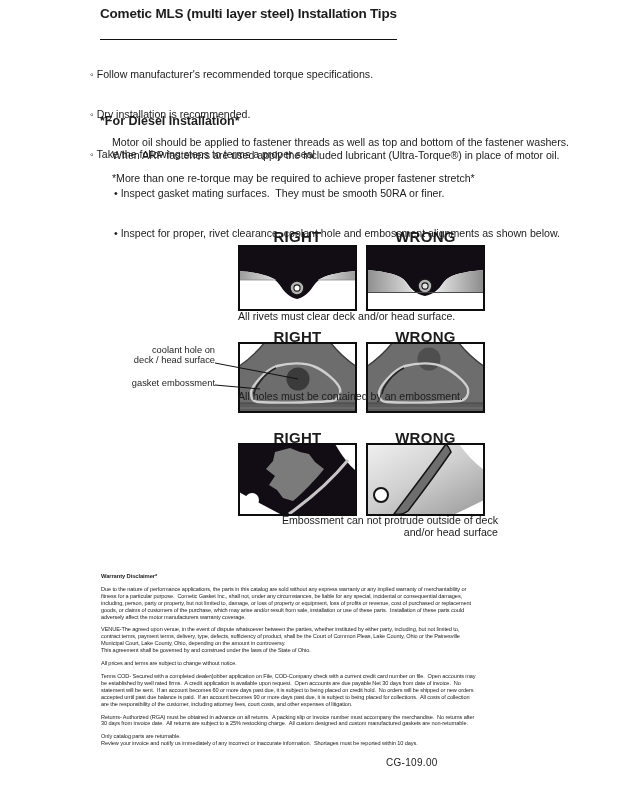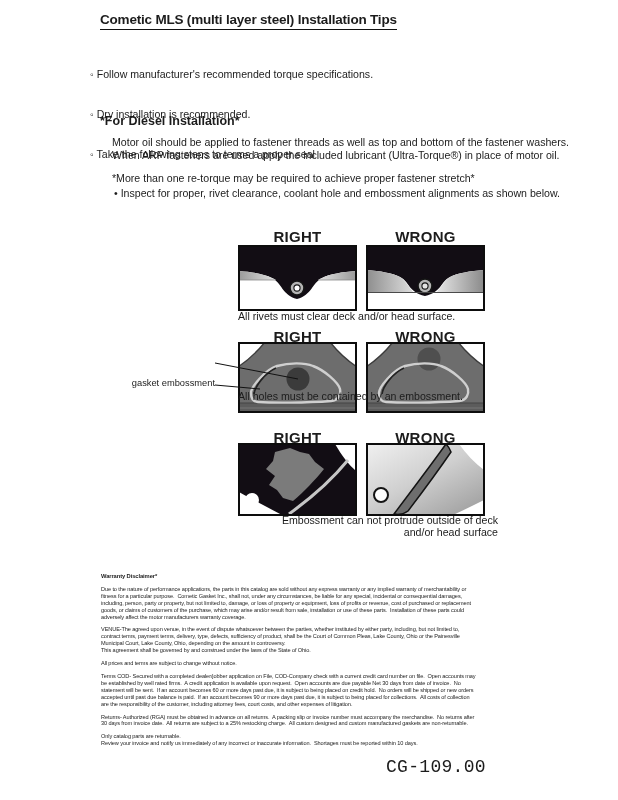--- a/index.html
+++ b/index.html
@@ -1,20 +1,20 @@
 <!DOCTYPE html>
 <html><head>
 <meta charset="utf-8">
 <style>
   html,body{margin:0;padding:0;background:#ffffff;}
   body{font-family:"Liberation Sans",sans-serif;color:#1c1c1c;}
   .page{position:relative;width:618px;height:800px;background:#ffffff;overflow:hidden;}
 
-  .title{position:absolute;left:100px;top:12px;font-size:13.5px;font-weight:bold;
-         letter-spacing:-0.2px;border-bottom:1.6px solid #111;padding-bottom:2px;}
+  .title{position:absolute;left:100px;top:6px;font-size:13.5px;font-weight:bold;
+         letter-spacing:-0.2px;border-bottom:1.6px solid #111;padding-bottom:18px;}
 
   .bullets{position:absolute;left:90px;top:42px;font-size:10.6px;line-height:13.2px;white-space:pre;}
   .b1::before{content:"◦ ";}
   .b2{padding-left:24px;}
   .b2::before{content:"• ";}
 
   .diesel{position:absolute;left:100px;top:115px;width:470px;font-size:10.6px;line-height:13px;}
   .diesel .dh{font-size:12.5px;font-weight:bold;margin:0 0 8px 0;}
   .diesel p{margin:0 0 10px 12px;white-space:pre-line;}
 
@@ -23,33 +23,34 @@
   .fbox svg{display:block;}
   .fcap{position:absolute;font-size:10.6px;line-height:11.5px;white-space:pre-line;}
 
   .ann{position:absolute;left:118px;width:97px;text-align:right;font-size:9.3px;line-height:10.4px;white-space:pre-line;}
   .leader{position:absolute;left:120px;top:342px;}
 
   .legal{position:absolute;left:101px;top:573px;width:480px;font-size:5.6px;line-height:6.9px;letter-spacing:-0.1px;color:#242424;}
   .legal .lh{font-size:5.8px;font-weight:bold;margin:0 0 6px 0;}
   .legal p{margin:0 0 6px 0;white-space:pre;}
 
-  .pagenum{position:absolute;left:386px;top:757px;font-size:18px;letter-spacing:0.3px;font-family:Liberation Mono, monospace;}
+  .pagenum{position:absolute;left:386px;top:757px;font-size:10px;letter-spacing:0.3px;}
 </style>
 </head>
 <body>
 
 <div class="page">
 
   <div class="title">Cometic MLS (multi layer steel) Installation Tips</div>
 
   <div class="bullets">
     <div class="b1">Follow manufacturer's recommended torque specifications.</div>
     <div class="b1">Dry installation is recommended.</div>
     <div class="b1">Take the following steps to terms a proper seal</div>
+    <div class="b2">Inspect gasket mating surfaces.  They must be smooth 50RA or finer.</div>
     <div class="b2">Inspect for proper, rivet clearance, coolant hole and embossment alignments as shown below.</div>
   </div>
 
   <div class="diesel">
     <div class="dh">*For Diesel Installation*</div>
     <p>Motor oil should be applied to fastener threads as well as top and bottom of the fastener washers.
 When ARP fasteners are used apply the included lubricant (Ultra-Torque®) in place of motor oil.</p>
     <p>*More than one re-torque may be required to achieve proper fastener stretch*</p>
   </div>
 
@@ -101,20 +102,22 @@
       <line x1="1" y1="47.5" x2="118" y2="47.5" stroke="#4a4a4a" stroke-width="1"></line>
       <rect x="1" y="1" width="117" height="64" fill="none" stroke="#0d0d0d" stroke-width="2"></rect>
     </svg>
   </div>
 
   <div class="fcap" style="left:238px;top:311px;">All rivets must clear deck and/or head surface.</div>
 
   <div class="flabel" style="left:238px;top:328px;">RIGHT</div>
   <div class="flabel" style="left:366px;top:328px;">WRONG</div>
 
+  <div class="ann" style="top:345px;">coolant hole on
+deck / head surface</div>
   <div class="ann" style="top:378px;">gasket embossment</div>
 
   <div class="fbox" style="left:238px;top:342px;">
     <svg width="119" height="71" viewBox="0 0 119 71">
       <rect width="119" height="71" fill="#6d6d6d"></rect>
       <rect y="61" width="119" height="10" fill="#5c5c5c"></rect>
       <line x1="0" y1="61" x2="119" y2="61" stroke="#454545" stroke-width="1"></line>
       <line x1="0" y1="66" x2="119" y2="66" stroke="#7d7d7d" stroke-width="0.8"></line>
       <path d="M0,0 L27,0 C19,10 9,19 0,25 Z" fill="#ffffff"></path>
       <path d="M27,0 C19,10 9,19 0,25" fill="none" stroke="#3c3c3c" stroke-width="1.4"></path>

